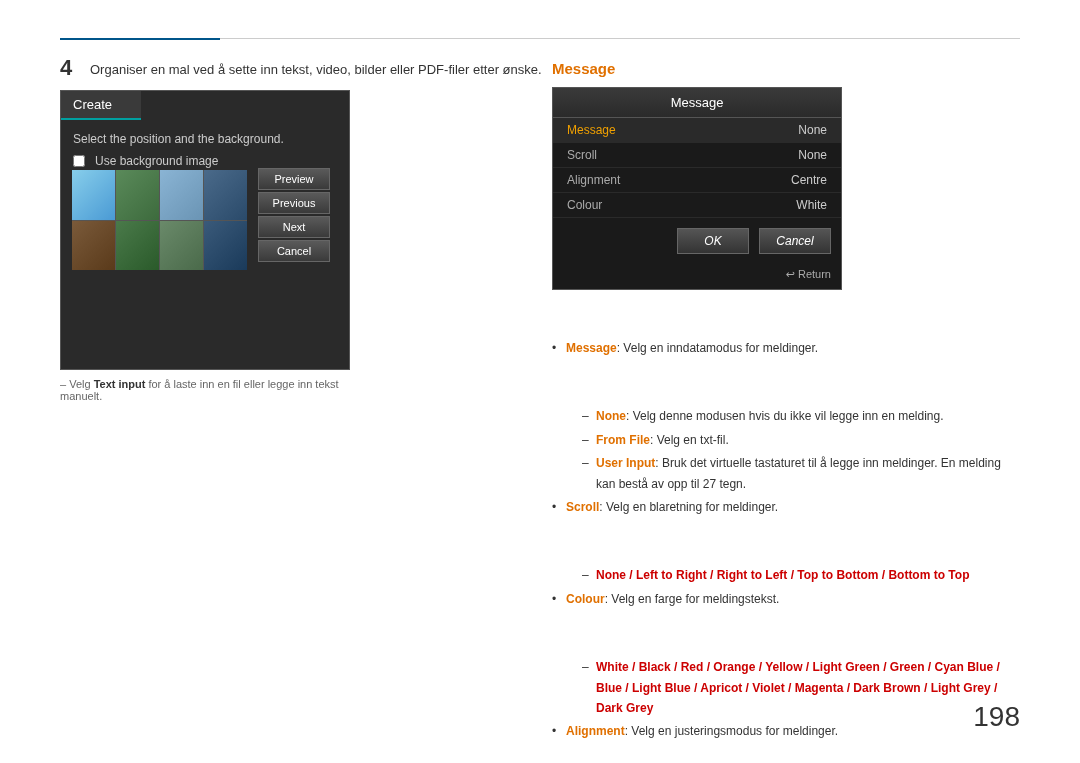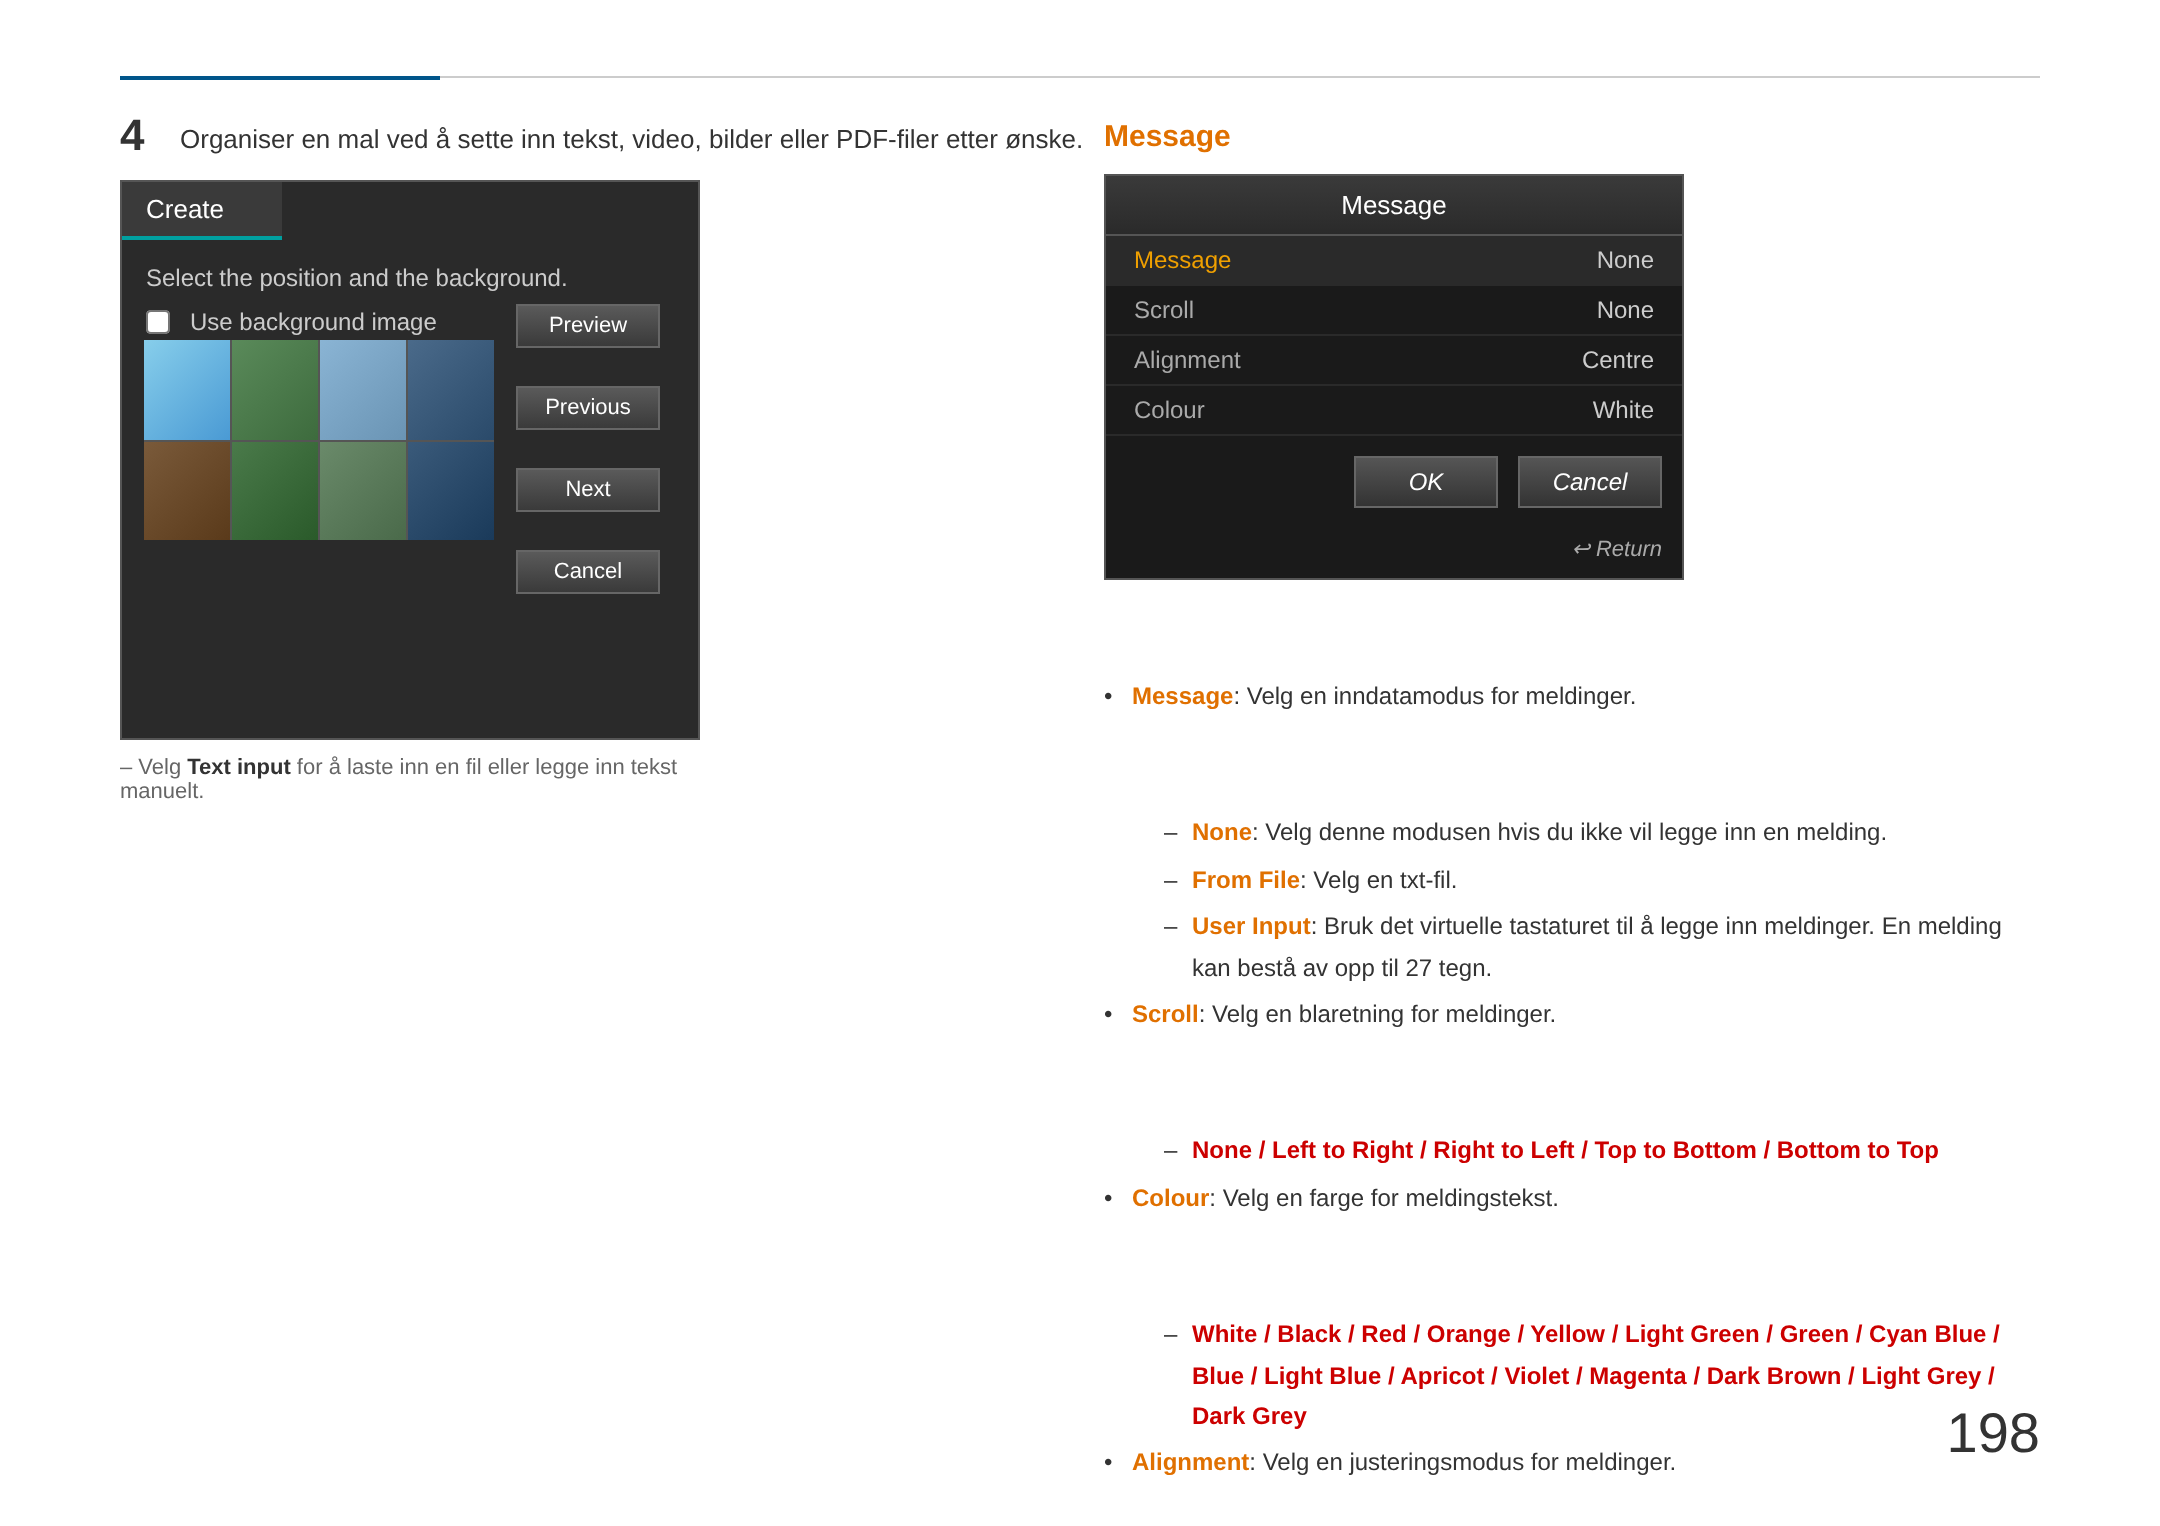--- a/index.html
+++ b/index.html
@@ -130,25 +130,25 @@
     .thumb-cell:nth-child(3) { background: linear-gradient(135deg, #8ab4d4 0%, #6a94b4 100%); }
     .thumb-cell:nth-child(4) { background: linear-gradient(135deg, #4a6a8a 0%, #2a4a6a 100%); }
     .thumb-cell:nth-child(5) { background: linear-gradient(135deg, #7a5a3a 0%, #5a3a1a 100%); }
     .thumb-cell:nth-child(6) { background: linear-gradient(135deg, #4a7a4a 0%, #2a5a2a 100%); }
     .thumb-cell:nth-child(7) { background: linear-gradient(135deg, #6a8a6a 0%, #4a6a4a 100%); }
     .thumb-cell:nth-child(8) { background: linear-gradient(135deg, #3a5a7a 0%, #1a3a5a 100%); }
 
     
     .create-buttons {
       position: absolute;
-      top: 152px;
+      top: 168px;
       left: 258px;
       display: flex;
       flex-direction: column;
-      gap: 19px;
+      gap: 2px;
     }
 
     .create-btn {
       width: 72px;
       padding: 4px 0;
       font-size: 11px;
       color: #fff;
       background: linear-gradient(to bottom, #5a5a5a, #3a3a3a);
       border: 1px solid #666;
       text-align: center;
@@ -239,21 +239,20 @@
       background: linear-gradient(to bottom, #555, #333);
       border: 1px solid #666;
       text-align: center;
       cursor: pointer;
     }
 
     .dialog-return {
       display: flex;
       justify-content: flex-end;
       padding: 4px 10px 8px;
-      font-style: italic;
     }
 
     .dialog-return span {
       color: #aaa;
       font-size: 11px;
     }
 
     
     .desc-list {
       font-size: 12px;

